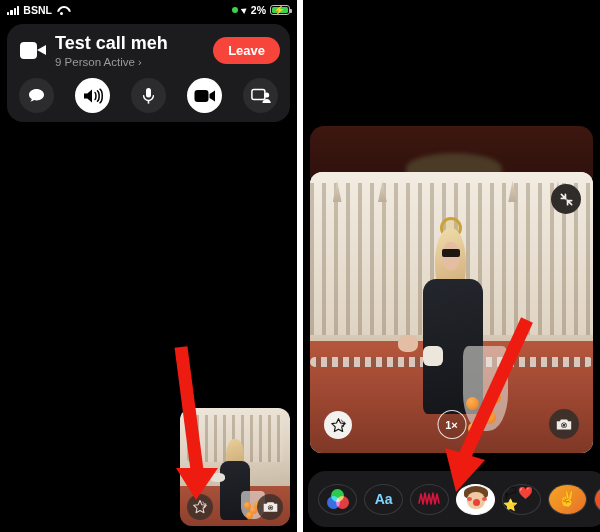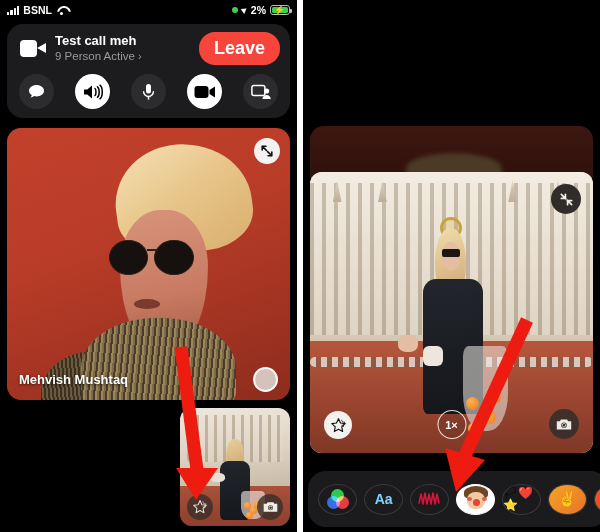--- a/index.html
+++ b/index.html
@@ -73,26 +73,26 @@
     position: absolute; top: 24px; left: 7px; right: 7px;
     background: #1c1c1e; border-radius: 16px;
     padding: 8px 10px 9px 10px;
     z-index: 20;
   }
   .call-head { display: flex; align-items: center; gap: 9px; }
   .vid-ico { width: 26px; height: 17px; position: relative; flex: 0 0 auto; margin-left: 3px; }
   .vid-ico .body { position: absolute; left: 0; top: 0; width: 17px; height: 17px; background: #fff; border-radius: 4px; }
   .vid-ico .lens { position: absolute; right: 0; top: 3px; width: 0; height: 0; border-right: 9px solid #fff; border-top: 5.5px solid transparent; border-bottom: 5.5px solid transparent; }
   .call-text { flex: 1; min-width: 0; }
-  .call-title { color: #fff; font-size: 13px; font-weight: bold; line-height: 1.25; }
+  .call-title { color: #fff; font-size: 18px; font-weight: bold; line-height: 1.25; }
   .call-sub { color: #9a9a9e; font-size: 11.5px; line-height: 1.3; }
   .chev { font-size: 11px; }
   .leave-btn {
     background: #f8453c; color: #fff;
-    font-size: 18px; font-weight: bold;
+    font-size: 13px; font-weight: bold;
     padding: 6px 15px; border-radius: 16px; border: none;
     cursor: pointer; flex: 0 0 auto;
   }
   .ctrl-row { display: flex; align-items: center; justify-content: space-between; margin-top: 9px; padding: 0 2px; }
   .ctrl {
     width: 35px; height: 35px; border-radius: 50%;
     background: #2c2c2e;
     display: flex; align-items: center; justify-content: center;
     cursor: pointer; position: relative;
   }
@@ -425,40 +425,20 @@
         <div class="ctrl">
           <svg width="20" height="16" viewBox="0 0 20 16">
             <rect x="0.9" y="1.5" width="13" height="10" rx="2" stroke="#fff" stroke-width="1.5" fill="none"></rect>
             <circle cx="15.6" cy="7" r="2.6" fill="#fff"></circle>
             <path d="M11.4 15c0-2.4 1.9-4.1 4.2-4.1s4.2 1.7 4.2 4.1z" fill="#fff"></path>
           </svg>
         </div>
       </div>
     </div>
 
-    <div class="main-video">
-      <div class="portrait">
-        <div class="p-hair"></div>
-        <div class="p-face"></div>
-        <div class="p-glass-l"></div>
-        <div class="p-glass-r"></div>
-        <div class="p-bridge"></div>
-        <div class="p-lip"></div>
-        <div class="p-fur2"></div>
-        <div class="p-fur"></div>
-      </div>
-      <div class="expand-btn">
-        <svg width="14" height="14" viewBox="0 0 14 14">
-          <path d="M6 2.2H2.2V6M2.2 2.2l4.2 4.2" stroke="#111" stroke-width="1.6" fill="none" stroke-linecap="round" stroke-linejoin="round"></path>
-          <path d="M8 11.8h3.8V8M11.8 11.8L7.6 7.6" stroke="#111" stroke-width="1.6" fill="none" stroke-linecap="round" stroke-linejoin="round"></path>
-        </svg>
-      </div>
-      <div class="name-label">Mehvish Mushtaq</div>
-      <div class="shutter"></div>
-    </div>
 
     <div class="pip">
       <div class="street">
         <div class="st-wall"></div>
         <div class="st-orn"></div>
         <div class="st-ground"></div>
         <div class="st-person-hair"></div>
         <div class="st-person-body"></div>
         <div class="st-arm"></div>
         <div class="st-bag"></div>

